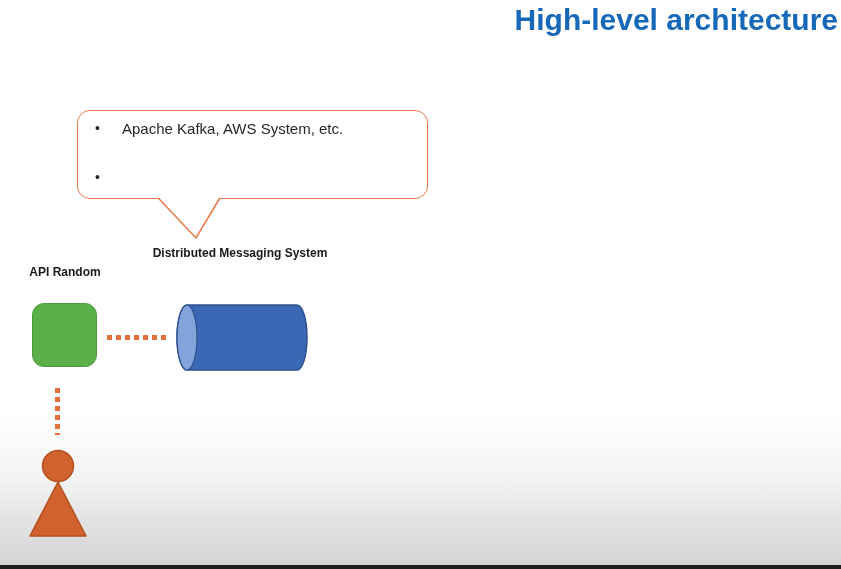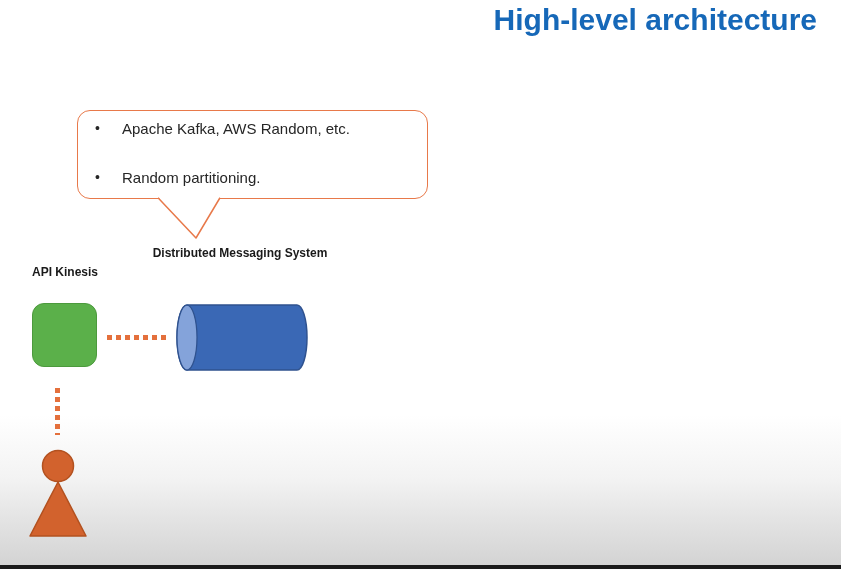--- a/index.html
+++ b/index.html
@@ -2,21 +2,21 @@
 <html><head>
 <meta charset="utf-8">
 <style>
   * { margin:0; padding:0; box-sizing:border-box; }
   body { width:841px; height:569px; font-family:"Liberation Sans", sans-serif; }
   .stage {
     position:relative; width:841px; height:569px; overflow:hidden;
     background:linear-gradient(180deg,#ffffff 0%,#ffffff 73%,#f3f3f3 84%,#e2e2e2 92%,#d2d2d2 100%);
   }
   .slide-title {
-    position:absolute; top:3px; right:24px;
+    position:absolute; top:3px; right:3px;
     font-size:30px; font-weight:bold; color:#1668b8; letter-spacing:0;
   }
   
   .bubble {
     position:absolute; left:77px; top:110px; width:351px; height:89px;
     background:#ffffff; border:1.5px solid #e8794a; border-radius:13px;
   }
   .bubble-tail { position:absolute; left:140px; top:197px; width:100px; height:46px; }
   .bullet-row { position:absolute; left:95px; display:flex; font-size:15px; color:#262626; }
   .bullet-row.r1 { top:120px; }
@@ -54,28 +54,27 @@
 
   <div class="slide-title">High-level architecture</div>
 
   <div class="bubble"></div>
   <svg class="bubble-tail" width="100" height="46" viewBox="0 0 100 46">
     <polygon points="18,0 56,41 80,0" fill="#ffffff" stroke="none"></polygon>
     <path d="M18,0.75 L56,41 L80,0.75" fill="none" stroke="#e8794a" stroke-width="1.5" stroke-linejoin="round"></path>
   </svg>
   <div class="bullet-row r1">
     <span class="bullet-glyph">•</span>
-    <span>Apache Kafka, AWS Random, etc.</span>
+    <span>Apache Kafka, AWS System, etc.</span>
   </div>
   <div class="bullet-row r2">
     <span class="bullet-glyph">•</span>
-    <span>Random partitioning.</span>
   </div>
 
-  <div class="shape-label lbl-api">API Kinesis</div>
+  <div class="shape-label lbl-api">API Random</div>
   <div class="shape-label lbl-dms">Distributed Messaging System</div>
 
   <div class="gateway-box"></div>
 
   <div class="dots-h"></div>
 
   <svg class="cylinder" width="145" height="75" viewBox="0 0 145 75">
     <path d="M17,5 L127,5 A10,32.5 0 0 1 137,37.5 A10,32.5 0 0 1 127,70 L17,70 A10,32.5 0 0 1 7,37.5 A10,32.5 0 0 1 17,5 Z" fill="#3a68b5" stroke="#2f528f" stroke-width="1.5"></path>
     <ellipse cx="17" cy="37.5" rx="10" ry="32.5" fill="#84a3da" stroke="#2f528f" stroke-width="1.25"></ellipse>
   </svg>

